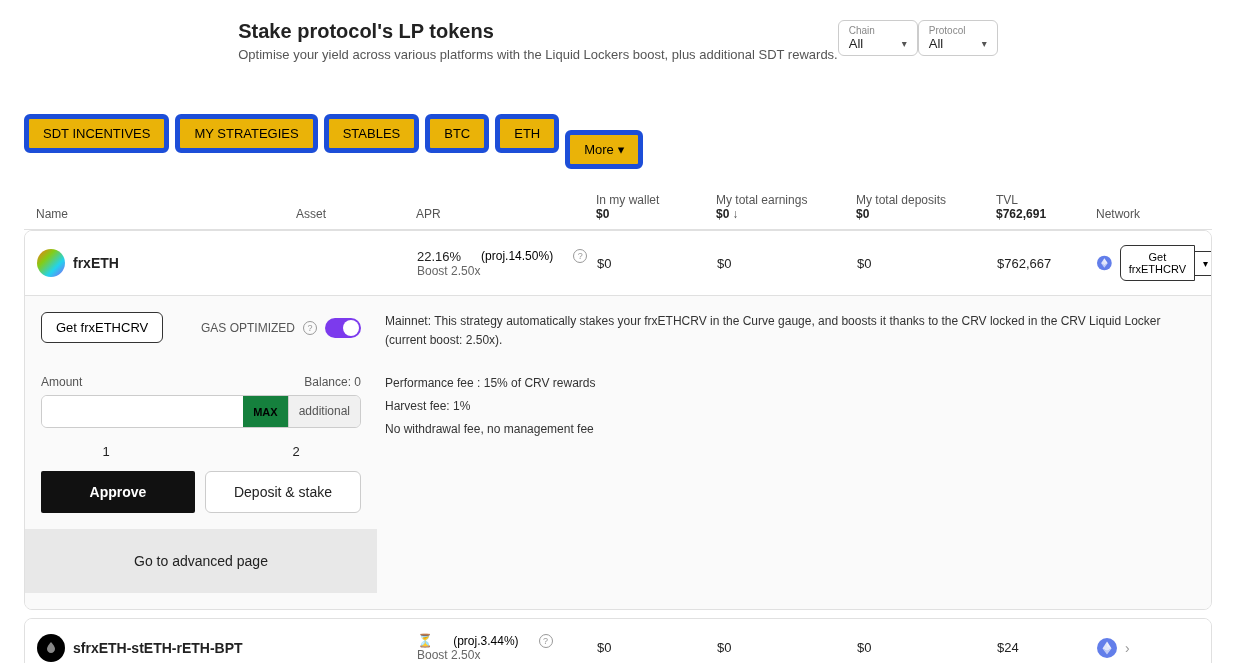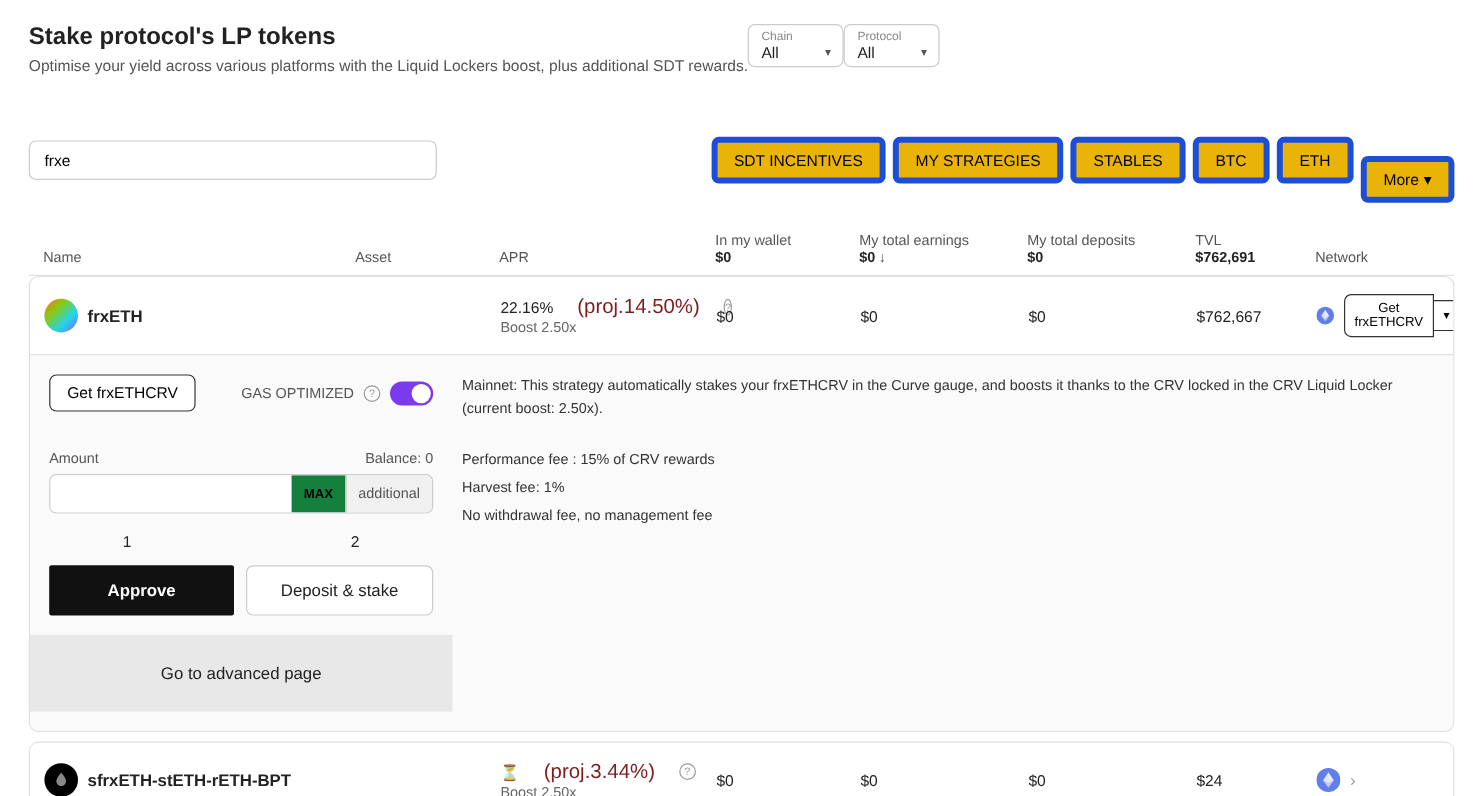--- a/index.html
+++ b/index.html
@@ -64,21 +64,21 @@
     }
     
     .sfrx-icon {
       width: 28px; height: 28px; border-radius: 50%;
       background: #000; display: flex; align-items: center; justify-content: center;
       color: #fff; font-size: 10px; font-weight: 700;
     }
     
     .apr-col { display: flex; flex-direction: column; }
     .apr-main { font-size: 13px; font-weight: 500; display: flex; align-items: center; gap: 20px; }
-    .apr-proj { color: #7f1d1d; font-size: 17px; }
+    .apr-proj { color: #000000; font-size: 12px; }
     .apr-boost { color: #666; font-size: 12px; }
     .info-circle { display: inline-flex; align-items: center; justify-content: center; width: 14px; height: 14px; border-radius: 50%; border: 1px solid #999; color: #999; font-size: 9px; cursor: pointer; }
     
     .value-cell { font-size: 13px; }
     
     .network-cell { display: flex; align-items: center; gap: 8px; }
     
     .get-lp-btn {
       display: flex; align-items: center;
     }
@@ -158,21 +158,21 @@
 
     .steps-container { display: flex; width: 100%; margin-bottom: 12px; }
     .step-left { width: 50%; text-align: center; }
     .step-right { width: 50%; text-align: center; margin-left: 60px; }
   </style>
 </head>
 <body>
 
 <div class="page">
 
-  <div style="display: flex; justify-content: flex-start; align-items: flex-start; margin-bottom: 16px;">
+  <div style="display: flex; justify-content: center; align-items: flex-start; margin-bottom: 16px;">
     <div>
       <div class="page-title">Stake protocol's LP tokens</div>
       <div class="page-subtitle">Optimise your yield across various platforms with the Liquid Lockers boost, plus additional SDT rewards.</div>
     </div>
     <div class="top-right">
       <div class="dropdown-select">
         <span class="dropdown-label">Chain</span>
         <div class="dropdown-value">
           <span>All</span>
           <span class="chevron">▾</span>
@@ -182,21 +182,20 @@
         <span class="dropdown-label">Protocol</span>
         <div class="dropdown-value">
           <span>All</span>
           <span class="chevron">▾</span>
         </div>
       </div>
     </div>
   </div>
 
   <div class="top-controls">
-    <input class="search-input" type="text" value="frxe" style="">
     <div class="filter-buttons">
       <button class="filter-btn">SDT INCENTIVES</button>
       <button class="filter-btn">MY STRATEGIES</button>
       <button class="filter-btn">STABLES</button>
       <button class="filter-btn">BTC</button>
       <button class="filter-btn">ETH</button>
       <button class="filter-btn more-btn">
         <span>More</span>
         <span>▾</span>
       </button>

